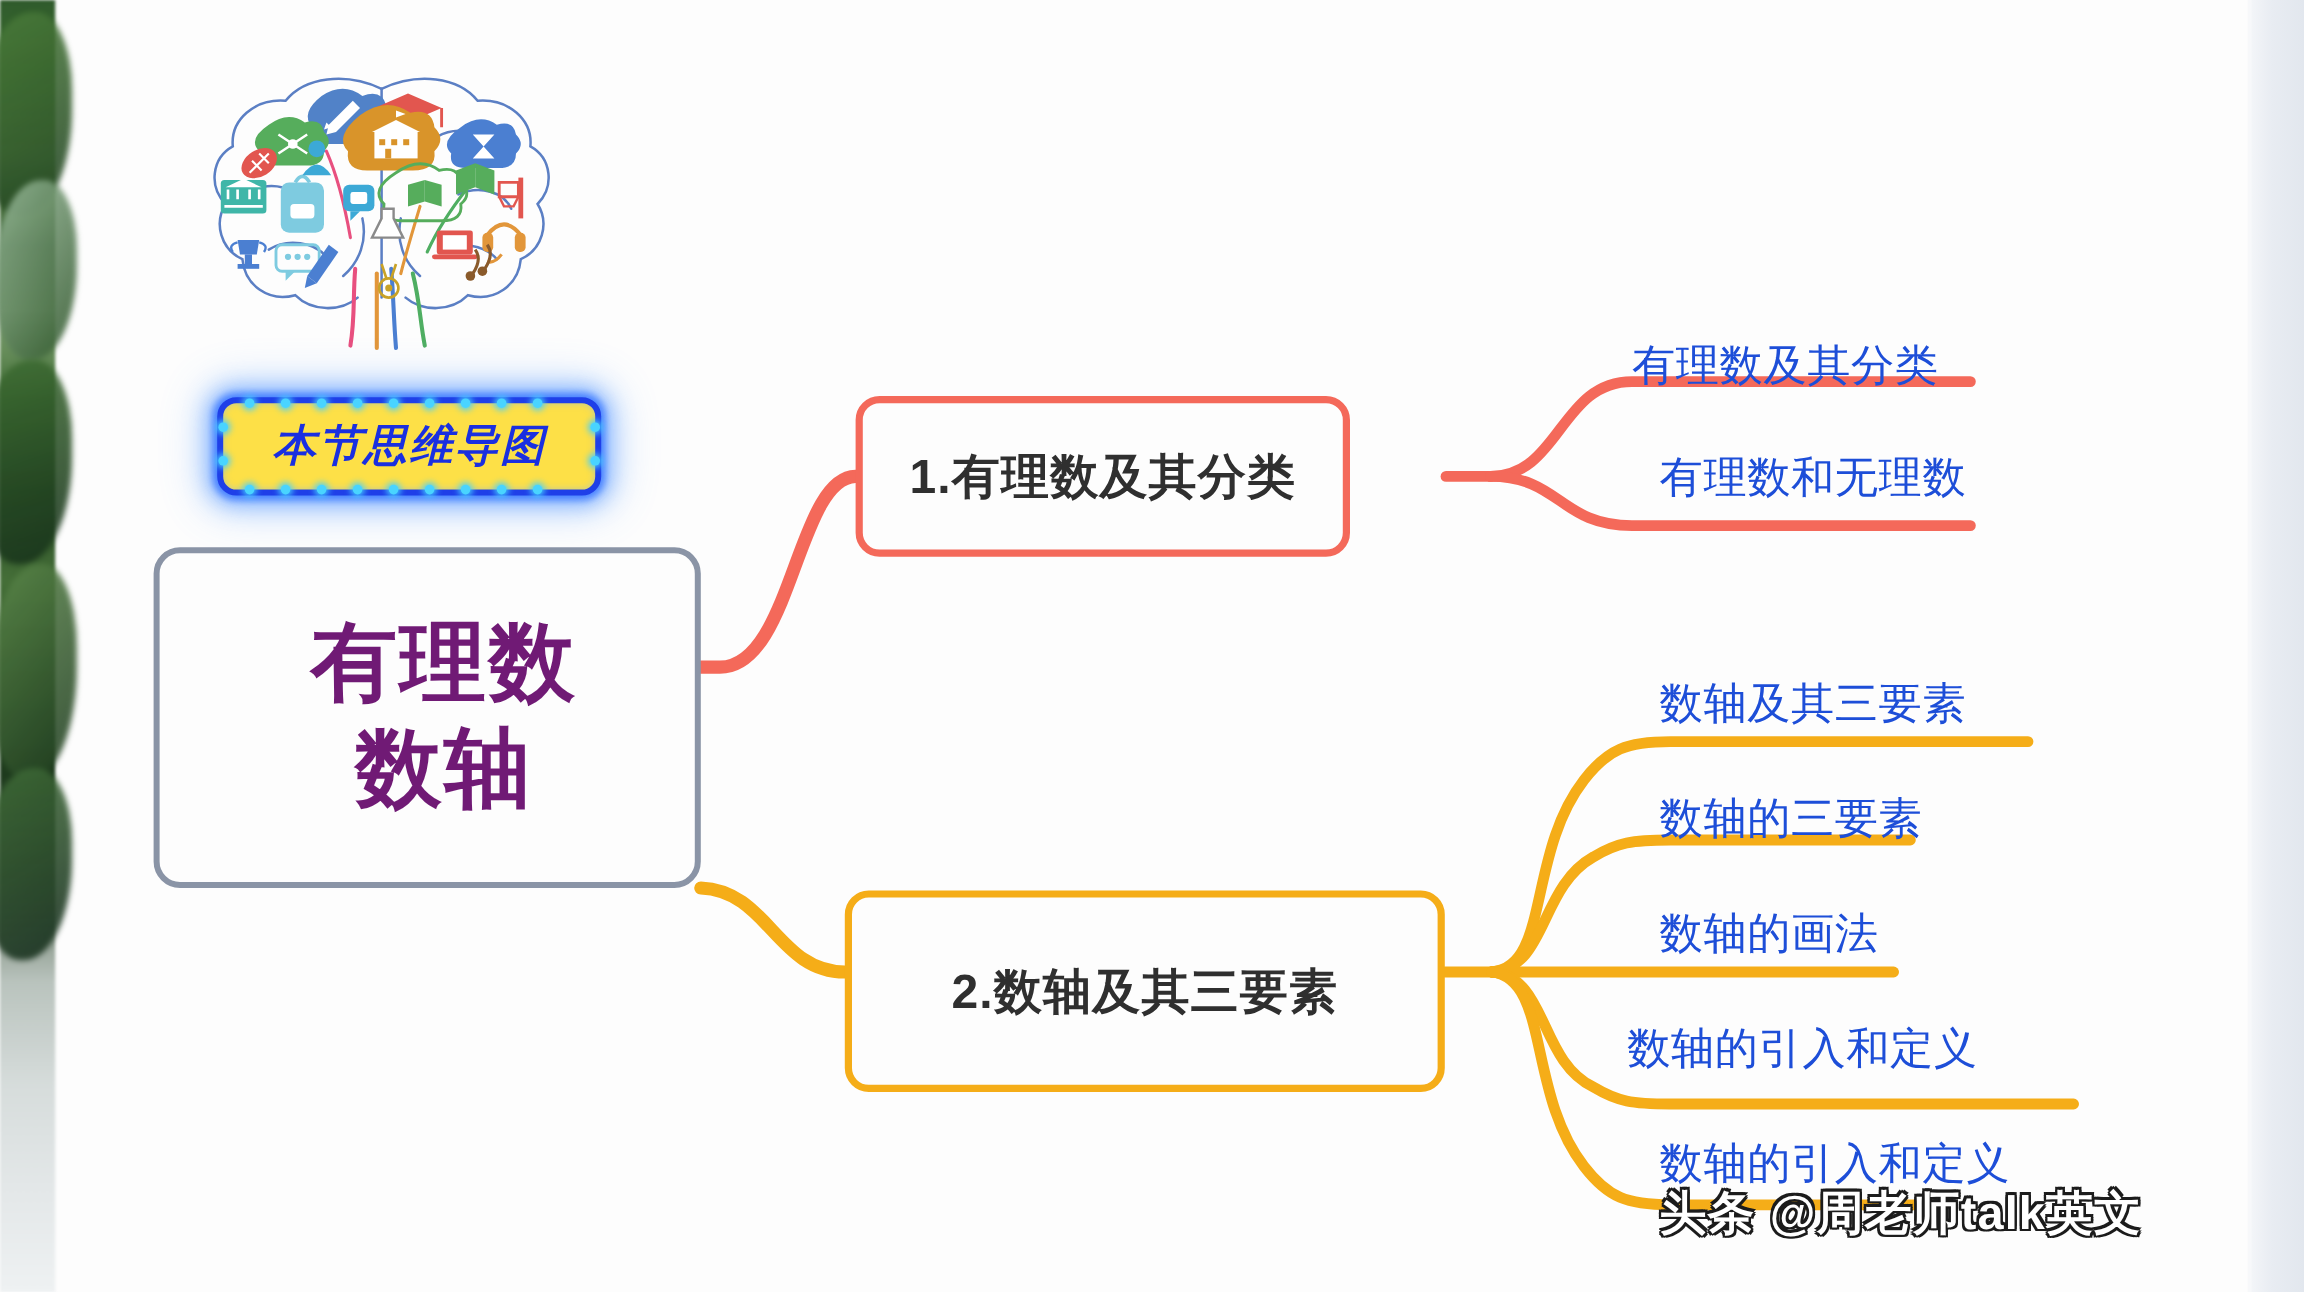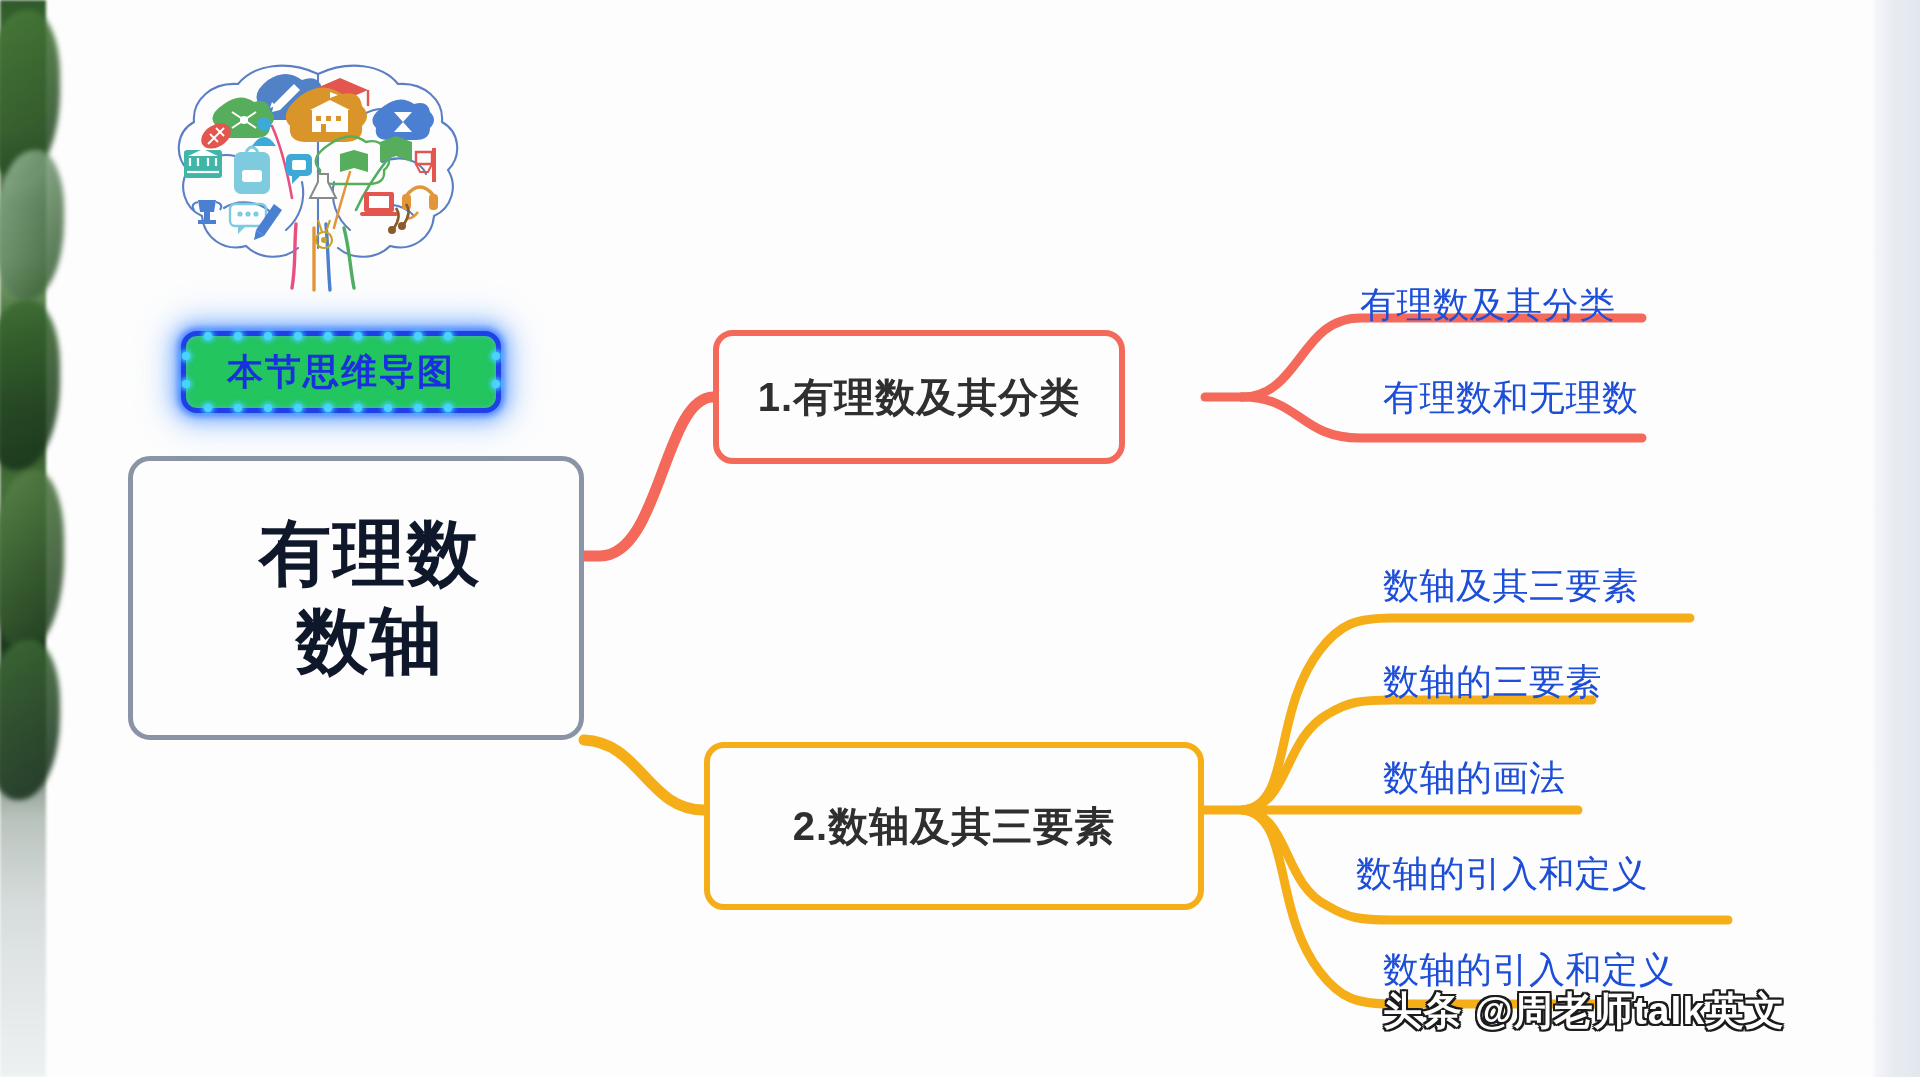--- a/index.html
+++ b/index.html
@@ -89,21 +89,21 @@
     left: 128px; top: 456px;
     width: 456px; height: 284px;
     border: 5px solid #8a94a6;
     border-radius: 22px;
     flex-direction: column;
     z-index: 4;
   }
   .root-line {
     font-size: 72px;
     font-weight: 700;
-    color: #0f172a;
+    color: #701a75;
     line-height: 1.22;
     letter-spacing: 2px;
     margin-left: 28px;
   }
 
   .branch-node {
     border-radius: 20px;
     z-index: 4;
   }
   .branch-node .branch-label {
@@ -134,27 +134,28 @@
     z-index: 3;
   }
 
   
   .neon-plate {
     position: absolute;
     left: 181px; top: 331px;
     width: 310px; height: 72px;
     border: 5px solid #1f3fe8;
     border-radius: 16px;
-    background: #22c55e;
+    background: #fde047;
     box-shadow:
       0 0 6px 3px rgba(60,120,255,.85),
       0 0 18px 8px rgba(70,140,255,.55),
       0 0 34px 14px rgba(90,160,255,.30),
       inset 0 0 6px rgba(120,180,255,.5);
     z-index: 5;
+    font-style: italic;
   }
   .neon-plate .bulbs {
     position: absolute;
     left: 0; top: 0; right: 0; bottom: 0;
   }
   .bulb {
     position: absolute;
     width: 8px; height: 8px;
     border-radius: 50%;
     background: #49d4ff;

